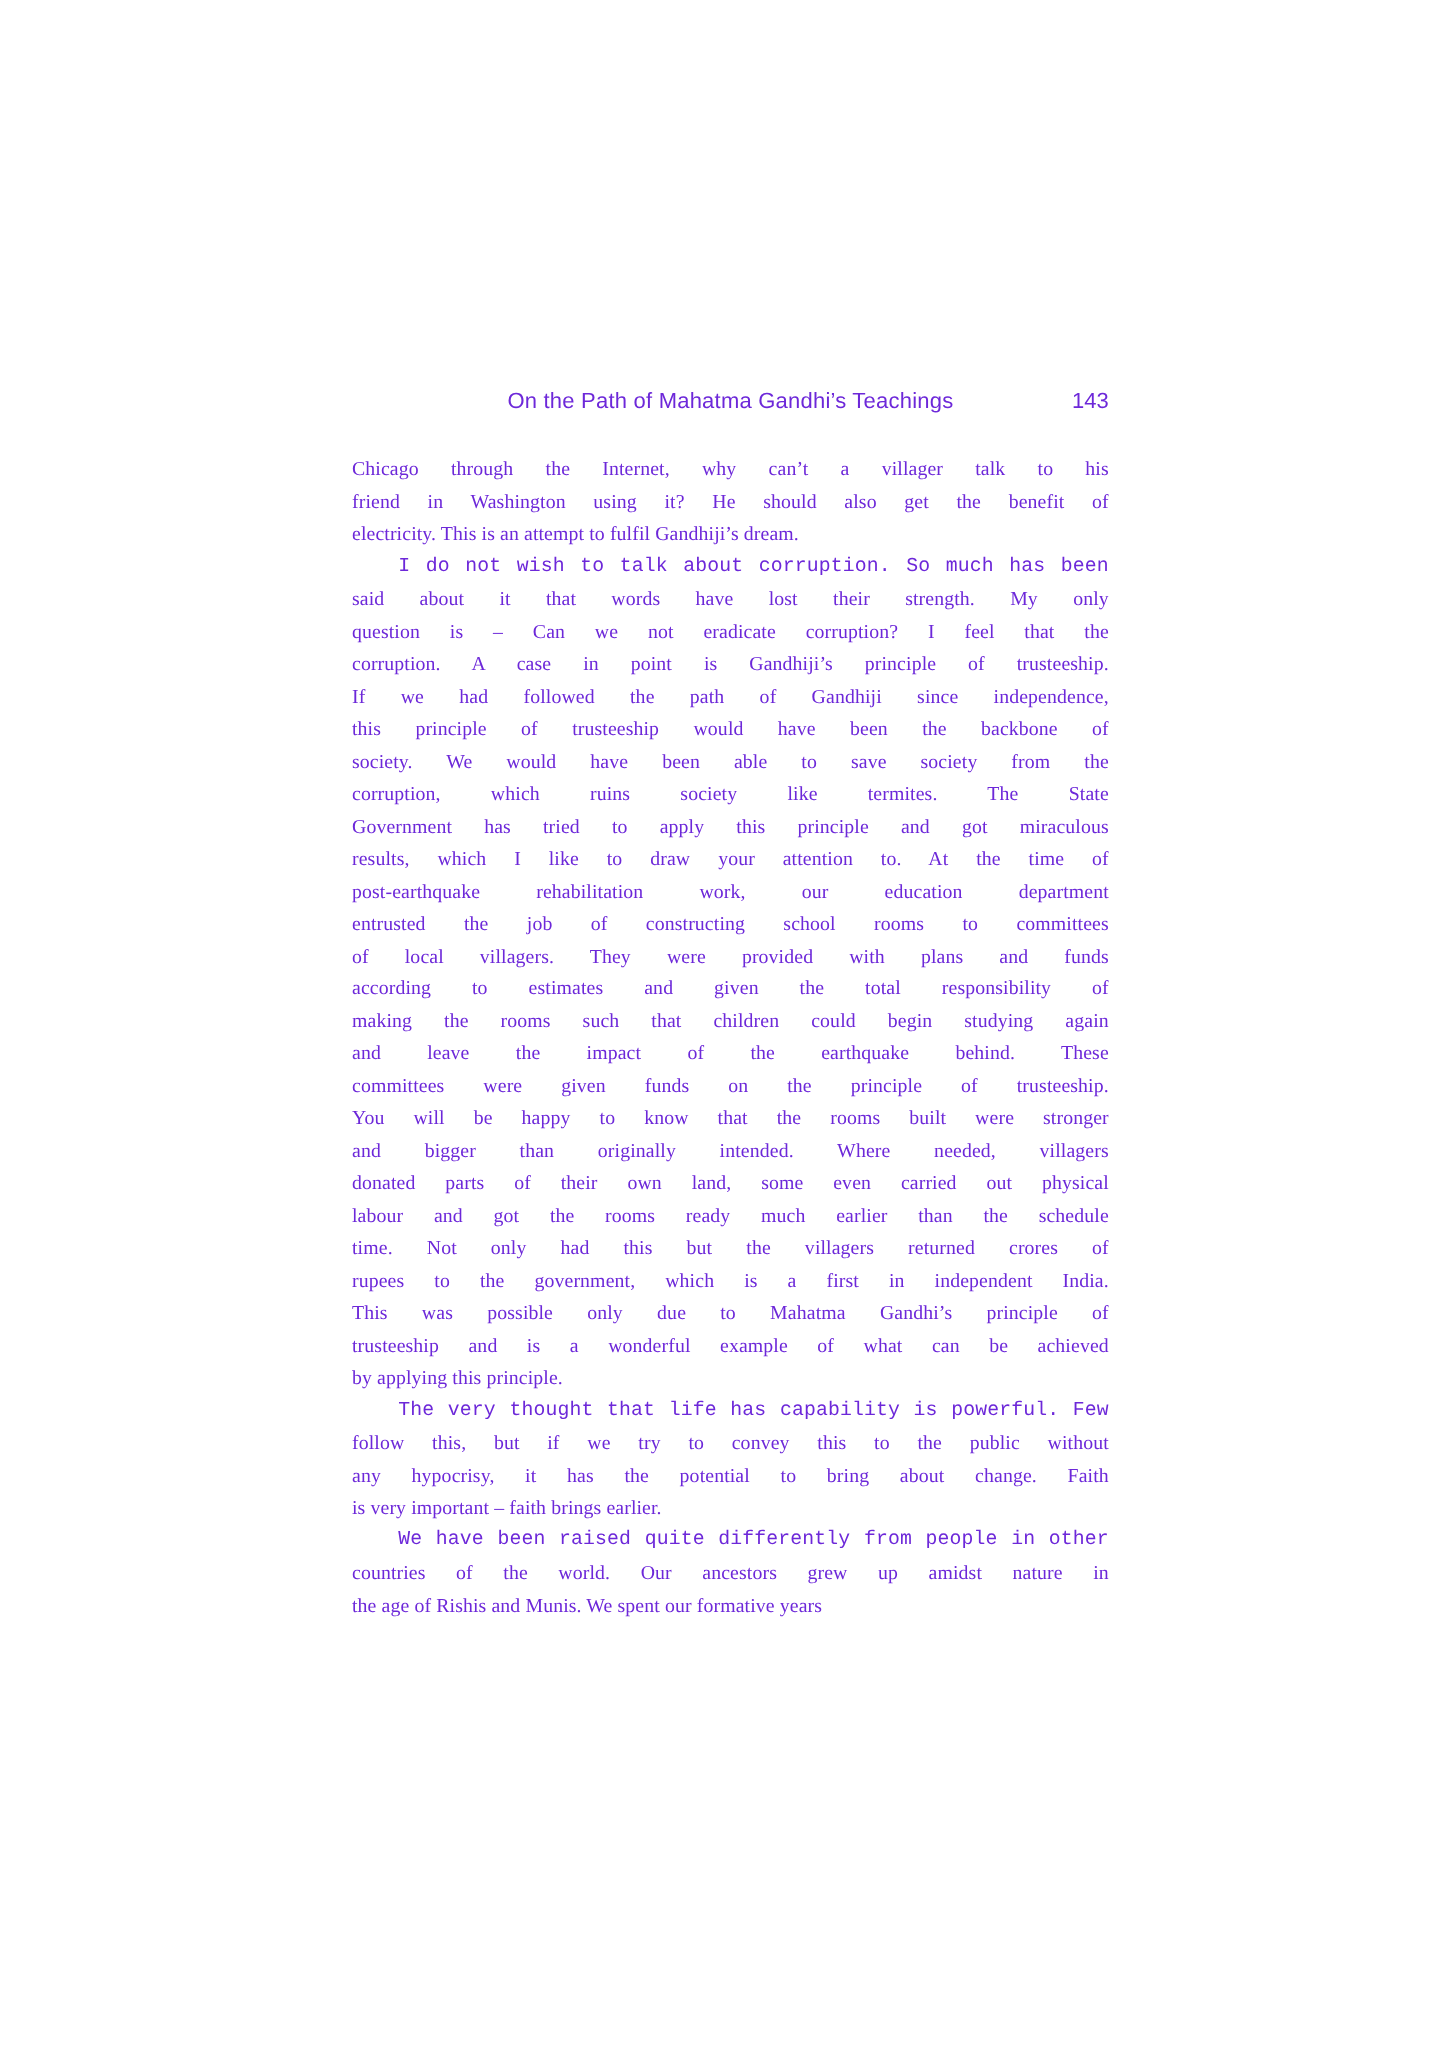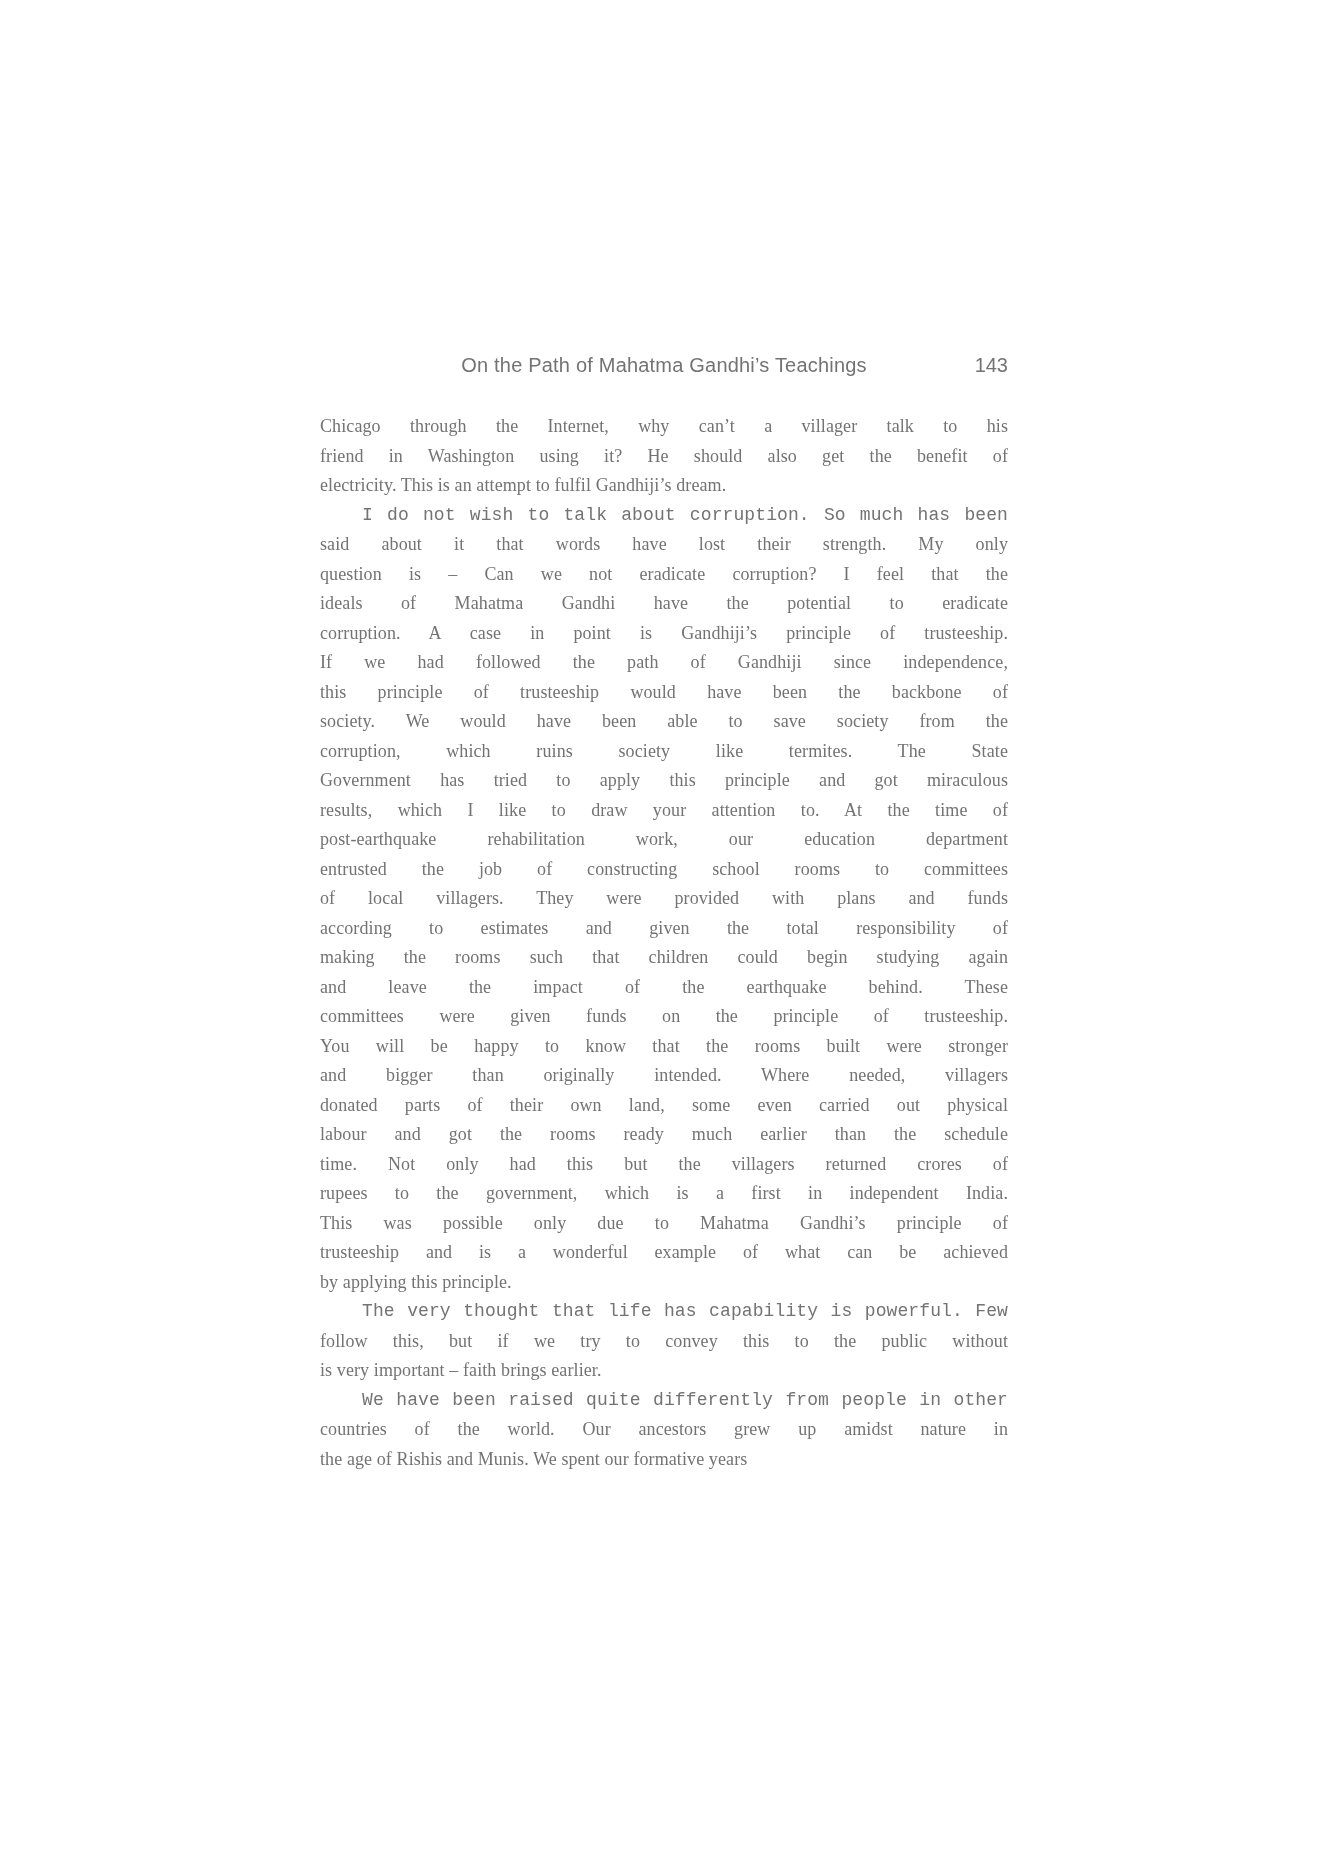--- a/index.html
+++ b/index.html
@@ -2,21 +2,21 @@
 <html><head>
 <meta charset="utf-8">
 <style>
   html, body { margin: 0; padding: 0; background: #e8e8e8; }
   .page {
     position: relative;
     width: 1323px;
     height: 1872px;
     background: #ffffff;
     font-family: "Liberation Serif", serif;
-    color: #737373;
+    color: #6d28d9;
     overflow: hidden;
   }
   .running-header {
     position: absolute;
     left: 320px;
     top: 352px;
     width: 688px;
     height: 28px;
     font-family: "Liberation Sans", sans-serif;
     font-size: 20px;
@@ -66,21 +66,20 @@
   <div class="body-text" id="body-text">
       <div class="paragraph">
         <div class="line">Chicago through the Internet, why can’t a villager talk to his</div>
         <div class="line">friend in Washington using it? He should also get the benefit of</div>
         <div class="line para-end">electricity. This is an attempt to fulfil Gandhiji’s dream.</div>
       </div>
       <div class="paragraph">
         <div class="line indent">I do not wish to talk about corruption. So much has been</div>
         <div class="line">said about it that words have lost their strength. My only</div>
         <div class="line">question is – Can we not eradicate corruption? I feel that the</div>
-        <div class="line">ideals of Mahatma Gandhi have the potential to eradicate</div>
         <div class="line">corruption. A case in point is Gandhiji’s principle of trusteeship.</div>
         <div class="line">If we had followed the path of Gandhiji since independence,</div>
         <div class="line">this principle of trusteeship would have been the backbone of</div>
         <div class="line">society. We would have been able to save society from the</div>
         <div class="line">corruption, which ruins society like termites. The State</div>
         <div class="line">Government has tried to apply this principle and got miraculous</div>
         <div class="line">results, which I like to draw your attention to. At the time of</div>
         <div class="line">post-earthquake rehabilitation work, our education department</div>
         <div class="line">entrusted the job of constructing school rooms to committees</div>
         <div class="line">of local villagers. They were provided with plans and funds</div>
@@ -94,20 +93,21 @@
         <div class="line">labour and got the rooms ready much earlier than the schedule</div>
         <div class="line">time. Not only had this but the villagers returned crores of</div>
         <div class="line">rupees to the government, which is a first in independent India.</div>
         <div class="line">This was possible only due to Mahatma Gandhi’s principle of</div>
         <div class="line">trusteeship and is a wonderful example of what can be achieved</div>
         <div class="line para-end">by applying this principle.</div>
       </div>
       <div class="paragraph">
         <div class="line indent">The very thought that life has capability is powerful. Few</div>
         <div class="line">follow this, but if we try to convey this to the public without</div>
+        <div class="line">any hypocrisy, it has the potential to bring about change. Faith</div>
         <div class="line para-end">is very important – faith brings earlier.</div>
       </div>
       <div class="paragraph">
         <div class="line indent">We have been raised quite differently from people in other</div>
         <div class="line">countries of the world. Our ancestors grew up amidst nature in</div>
         <div class="line para-end">the age of Rishis and Munis. We spent our formative years</div>
       </div>
     </div>
 </div>
 

